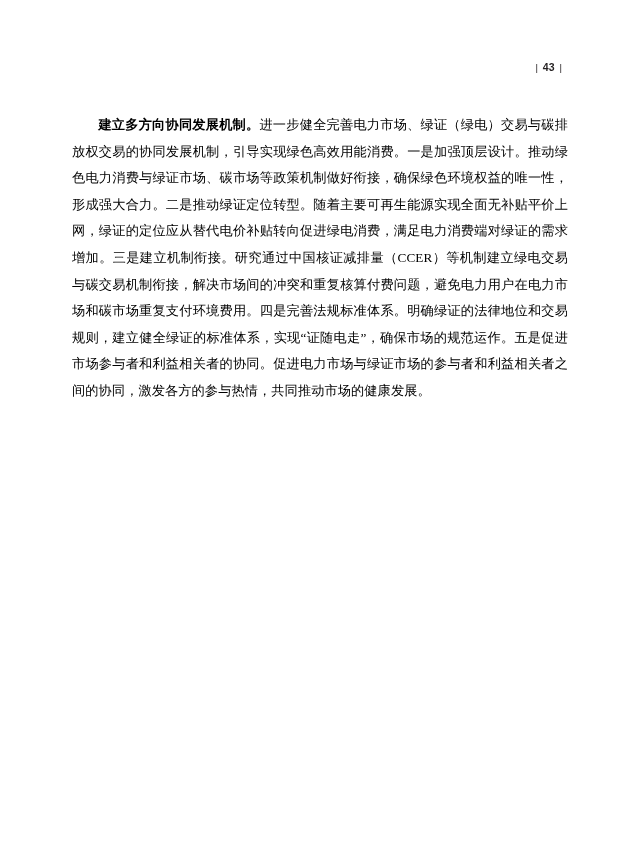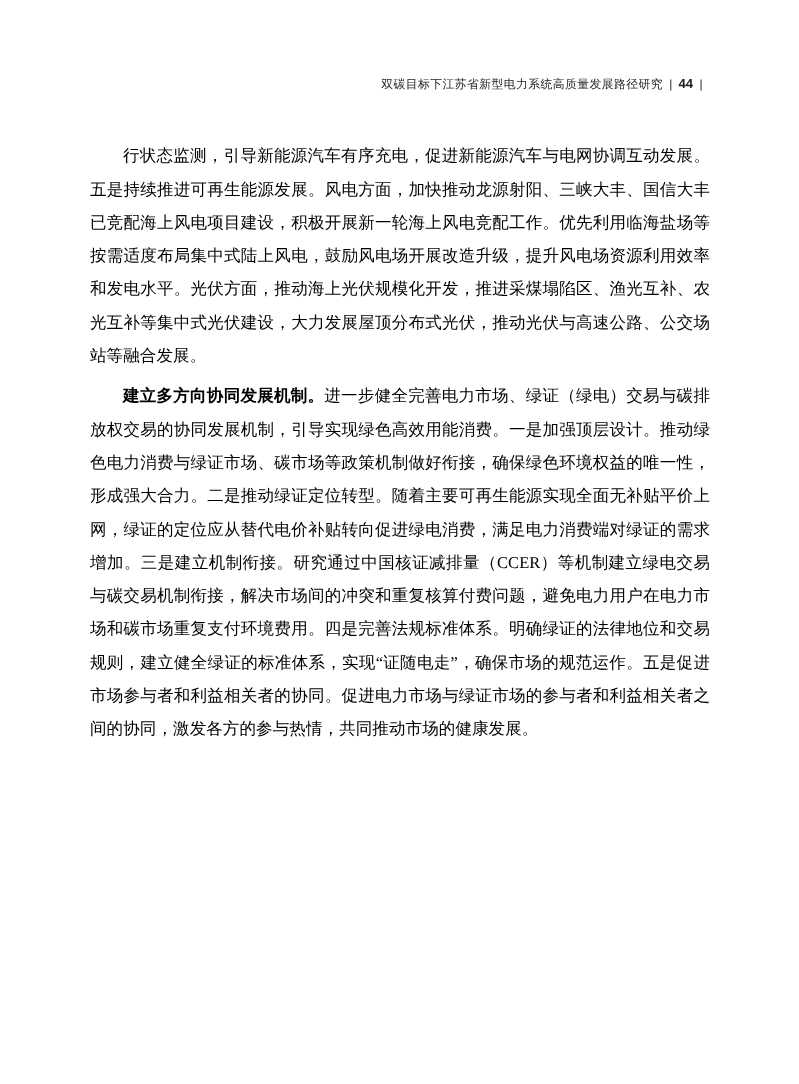--- a/index.html
+++ b/index.html
@@ -80,27 +80,25 @@
   .lead {
     font-weight: bold;
   }
 </style>
 </head>
 <body>
 
 <div class="page">
 
   <div class="page-header">
-    <span class="header-title">双碳目标下江苏省新型电力系统高质量发展路径研究</span>
     <span class="header-sep">|</span>
-    <span class="header-pageno">44</span>
+    <span class="header-pageno">43</span>
     <span class="header-sep">|</span>
   </div>
 
   <div class="content">
 
-    <p class="indent"><span>行状态监测，引导新能源汽车有序充电，促进新能源汽车与电网协调互动发展。五是持续推进可再生能源发展。风电方面，加快推动龙源射阳、三峡大丰、国信大丰已竞配海上风电项目建设，积极开展新一轮海上风电竞配工作。优先利用临海盐场等按需适度布局集中式陆上风电，鼓励风电场开展改造升级，提升风电场资源利用效率和发电水平。光伏方面，推动海上光伏规模化开发，推进采煤塌陷区、渔光互补、农光互补等集中式光伏建设，大力发展屋顶分布式光伏，推动光伏与高速公路、公交场站等融合发展。</span></p>
 
     <p class="indent"><span class="lead">建立多方向协同发展机制。</span><span>进一步健全完善电力市场、绿证（绿电）交易与碳排放权交易的协同发展机制，引导实现绿色高效用能消费。一是加强顶层设计。推动绿色电力消费与绿证市场、碳市场等政策机制做好衔接，确保绿色环境权益的唯一性，形成强大合力。二是推动绿证定位转型。随着主要可再生能源实现全面无补贴平价上网，绿证的定位应从替代电价补贴转向促进绿电消费，满足电力消费端对绿证的需求增加。三是建立机制衔接。研究通过中国核证减排量（CCER）等机制建立绿电交易与碳交易机制衔接，解决市场间的冲突和重复核算付费问题，避免电力用户在电力市场和碳市场重复支付环境费用。四是完善法规标准体系。明确绿证的法律地位和交易规则，建立健全绿证的标准体系，实现“证随电走”，确保市场的规范运作。五是促进市场参与者和利益相关者的协同。促进电力市场与绿证市场的参与者和利益相关者之间的协同，激发各方的参与热情，共同推动市场的健康发展。</span></p>
 
 
   </div>
 </div>
 
 </body></html>

